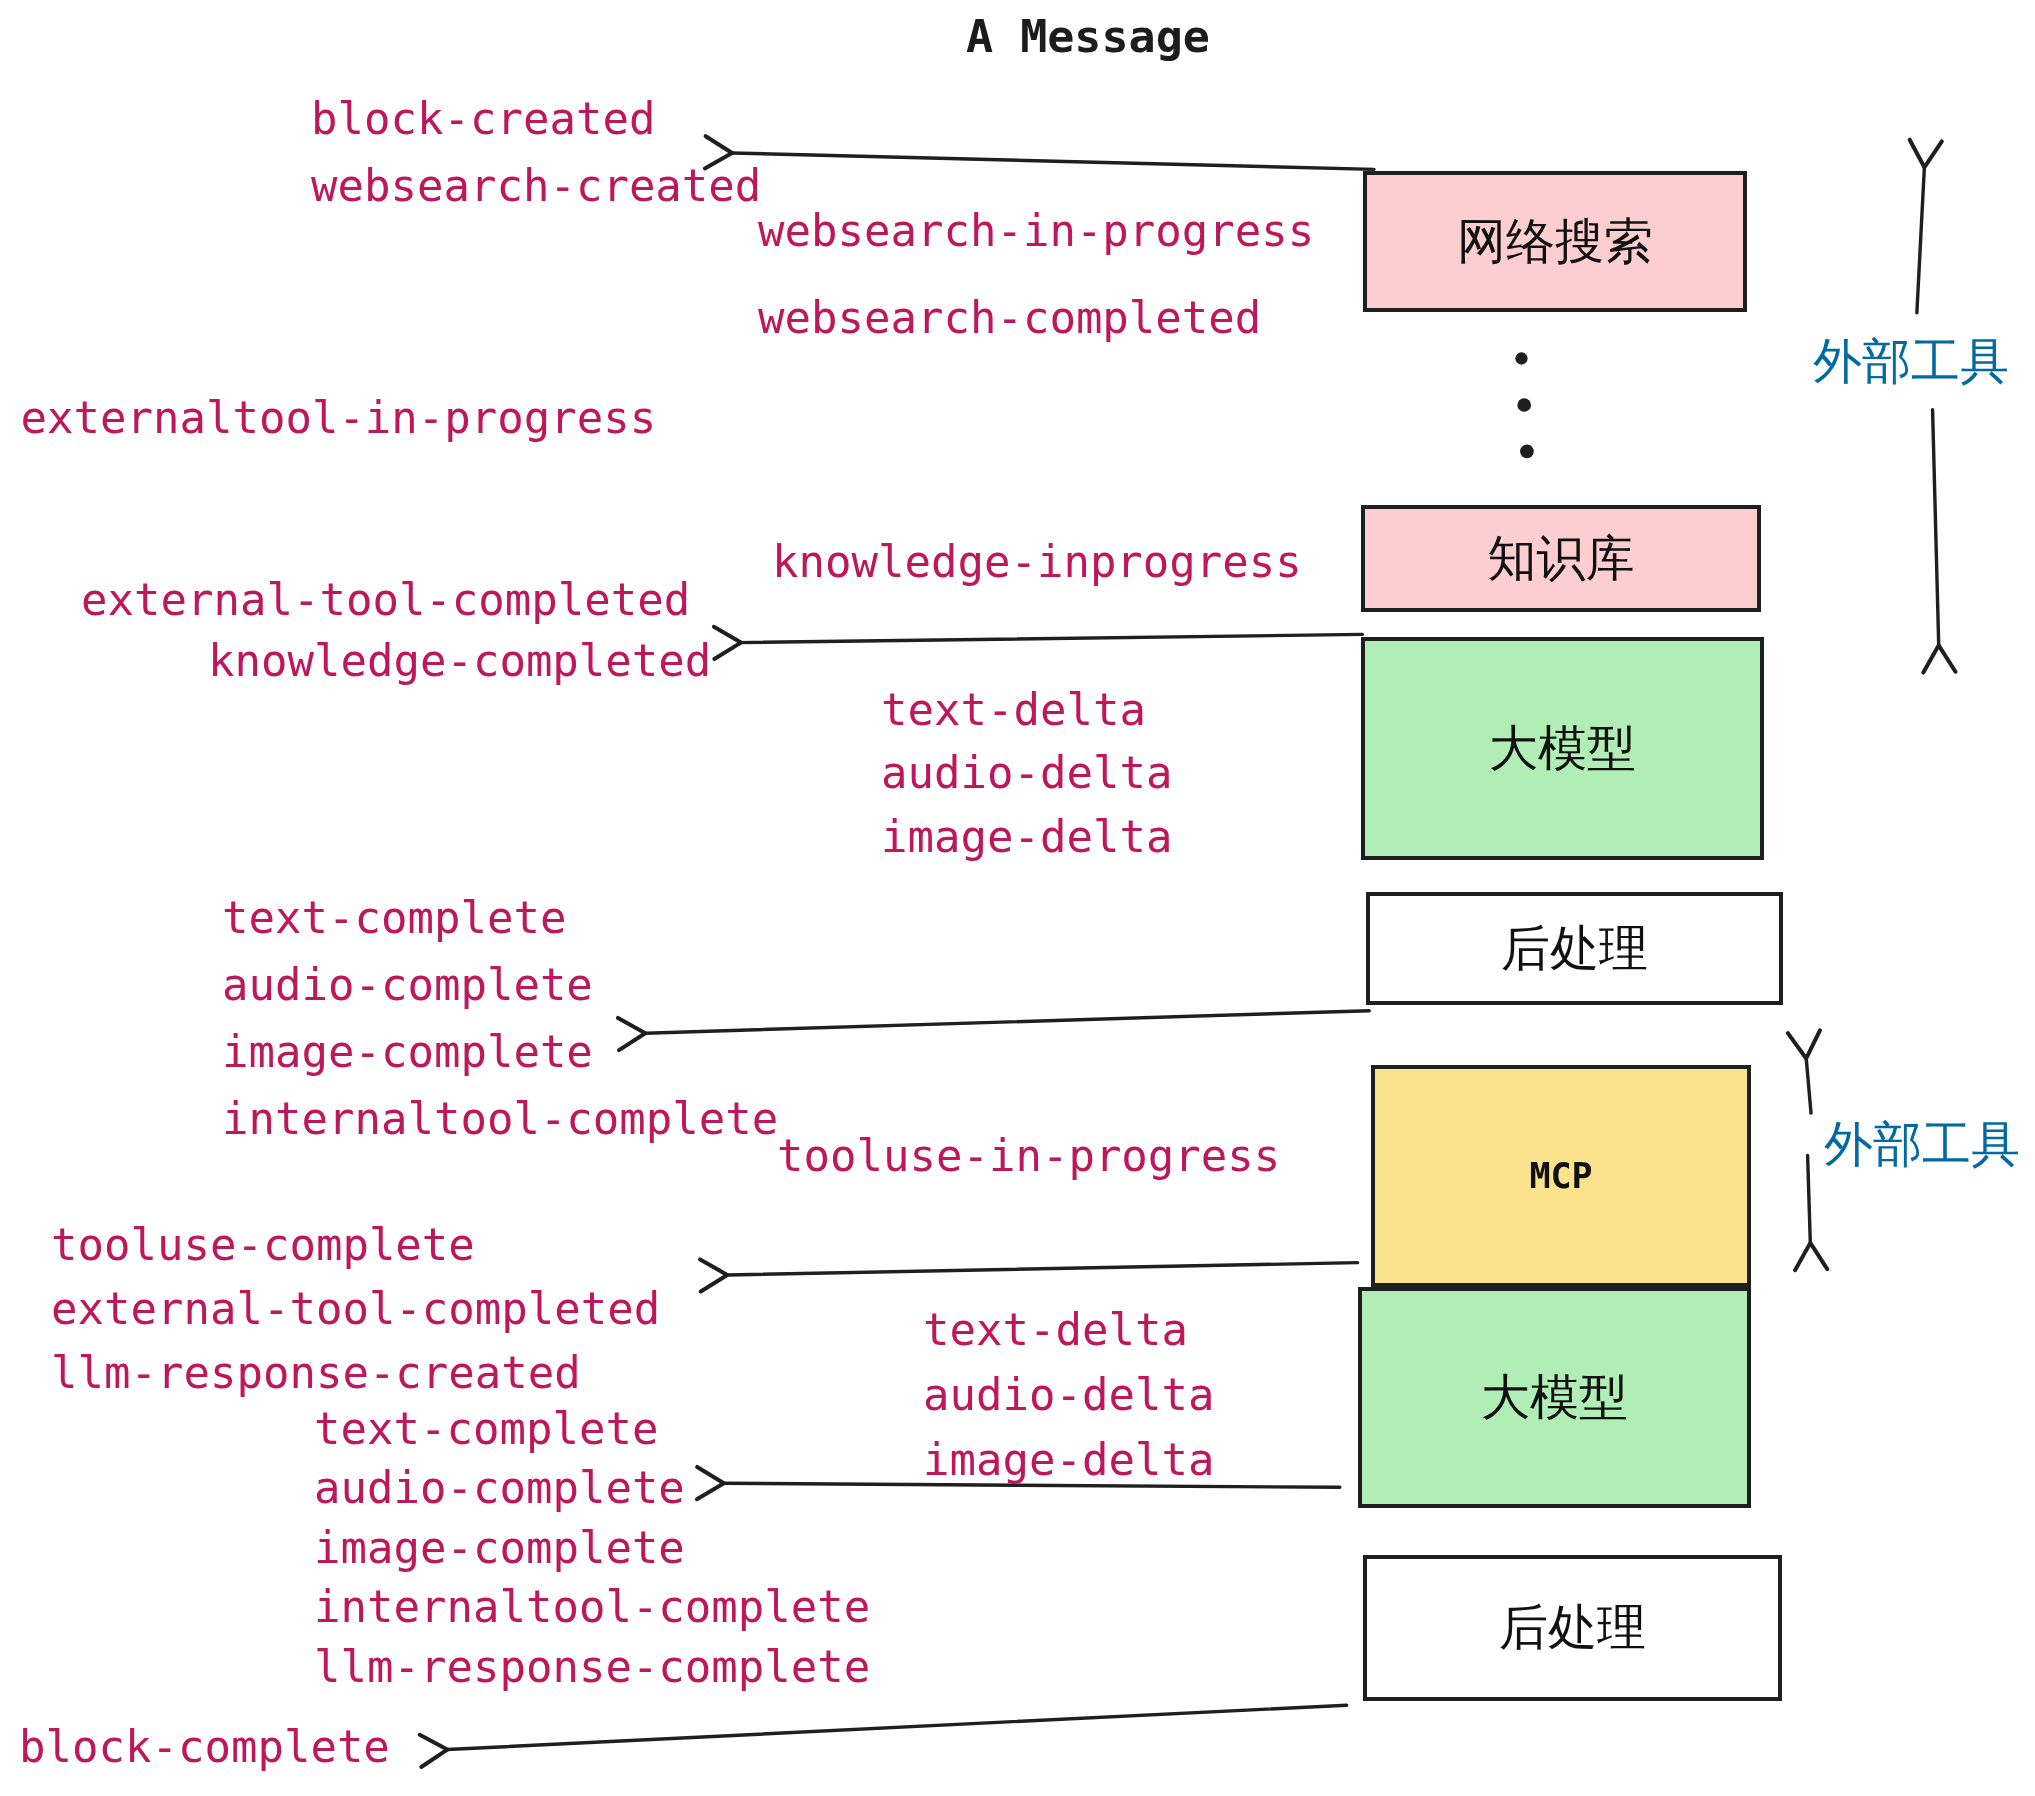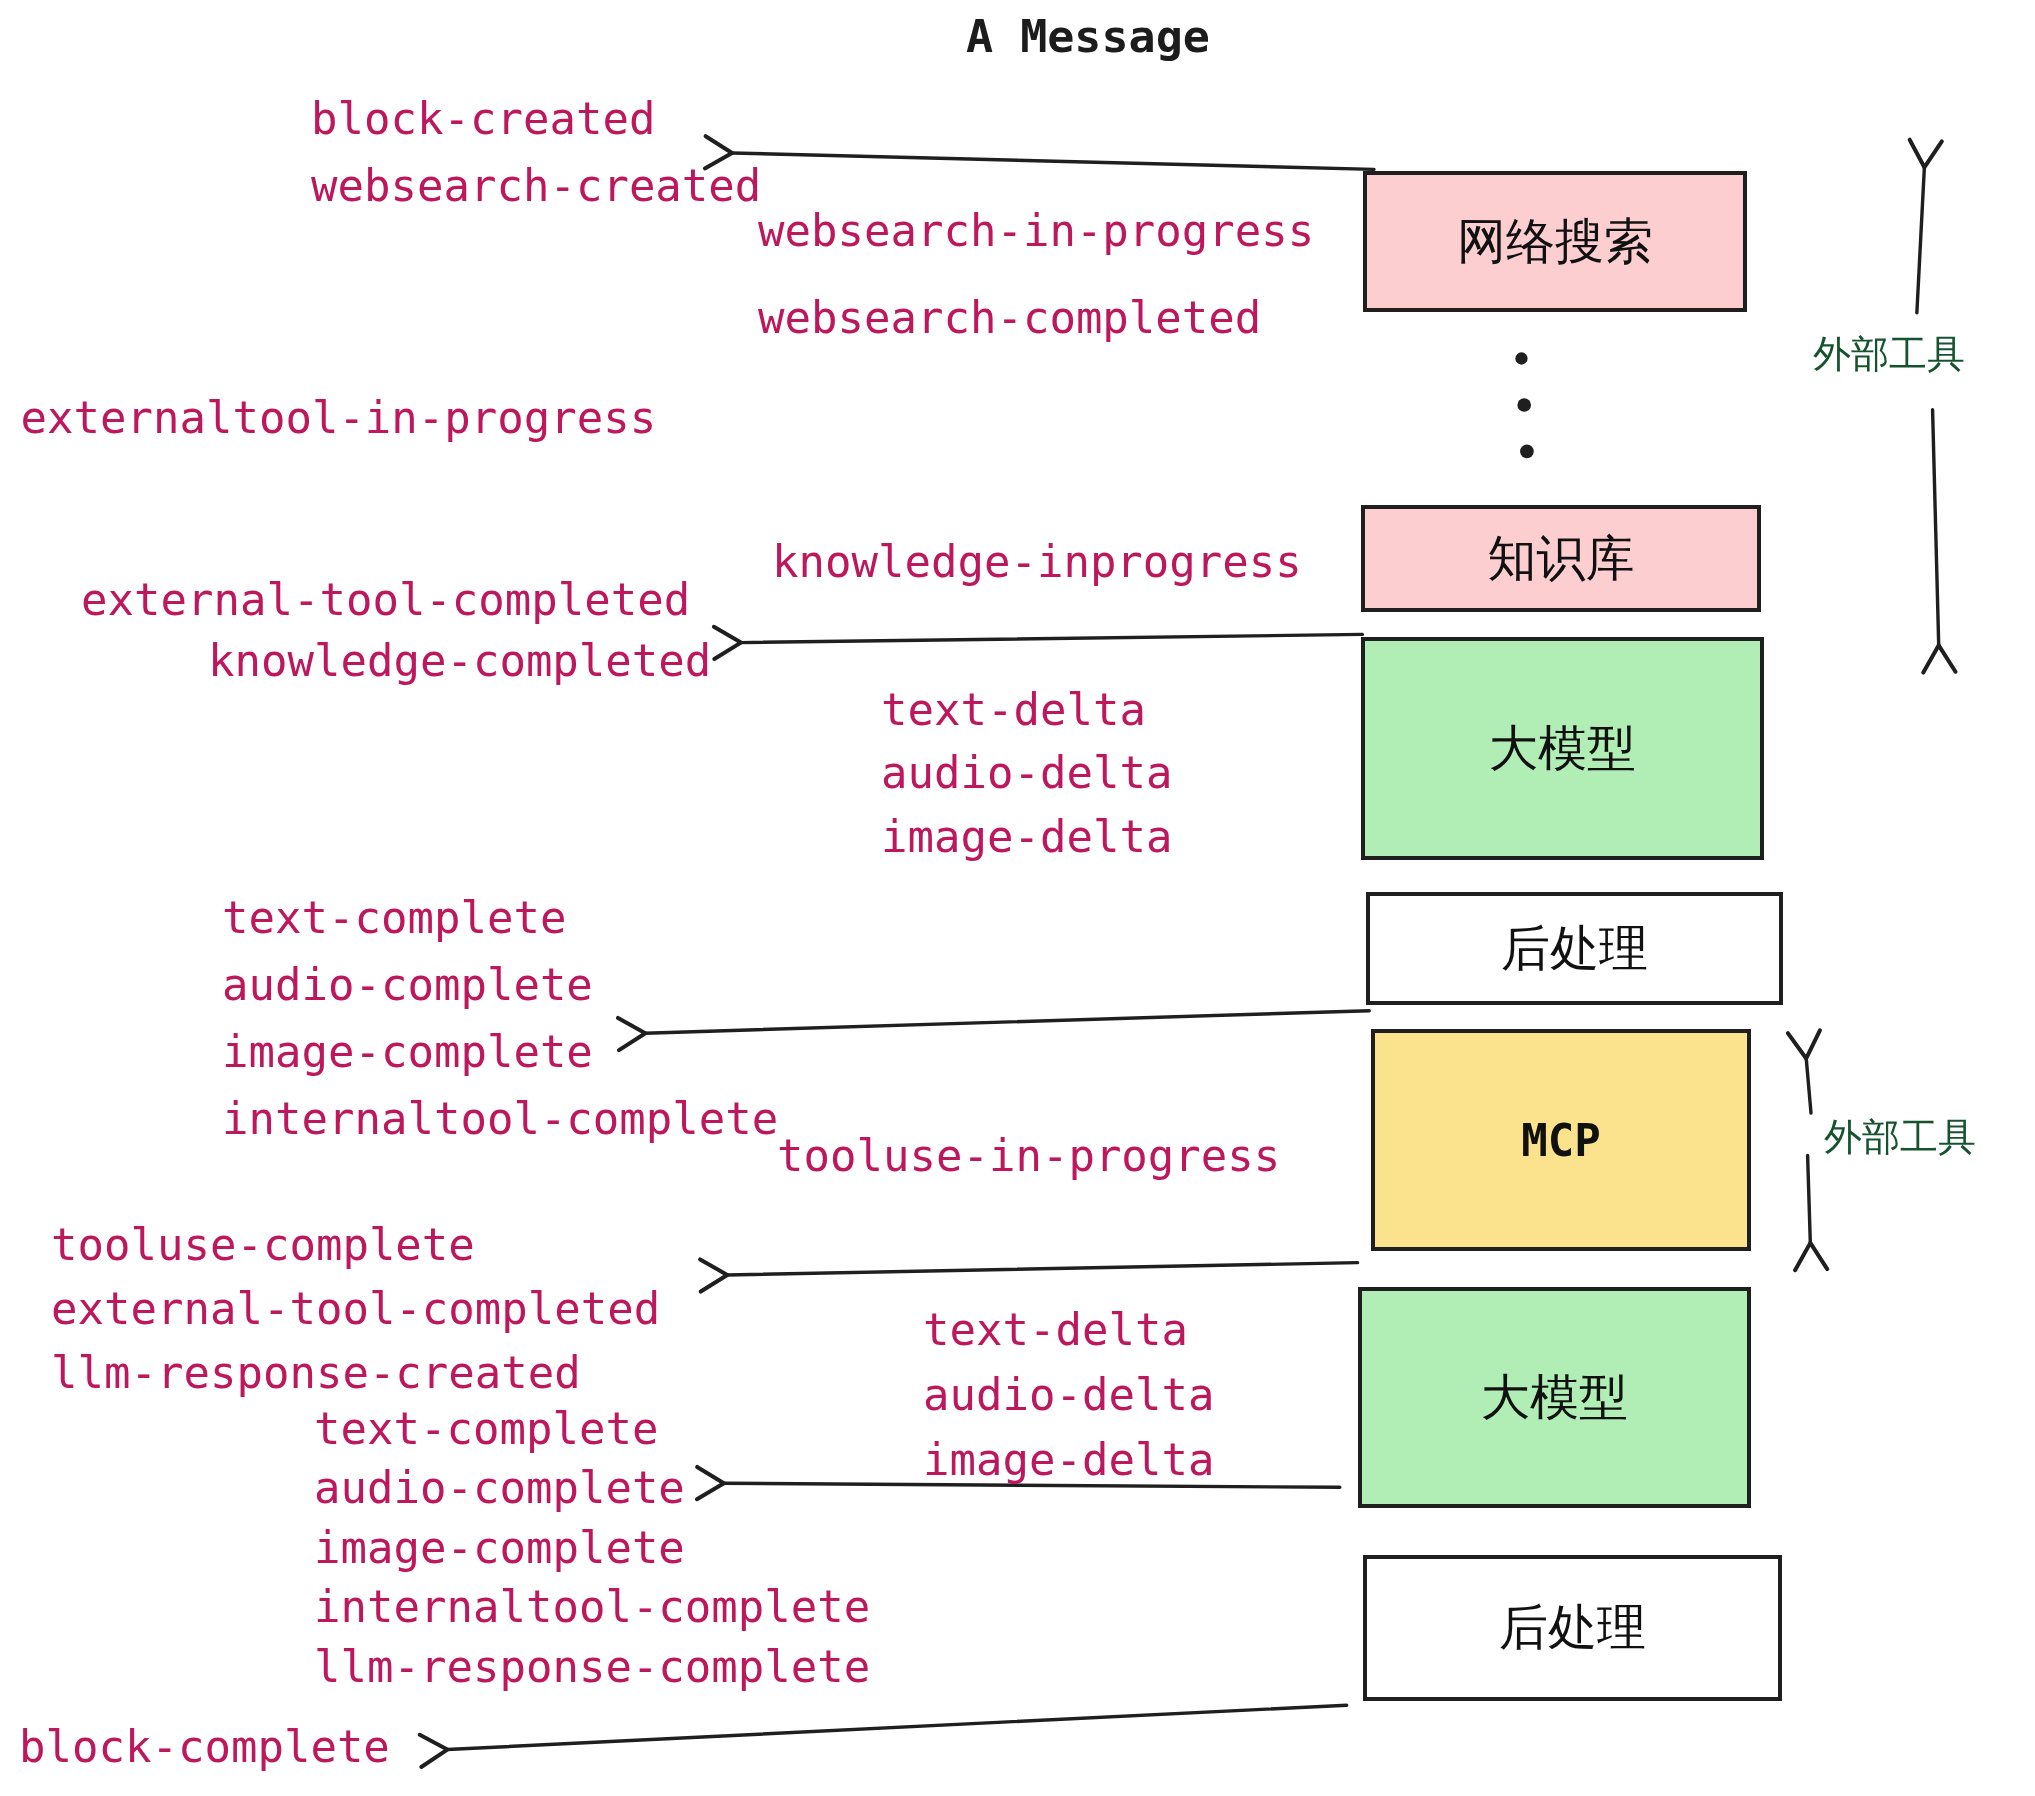--- a/index.html
+++ b/index.html
@@ -33,28 +33,29 @@
     display:flex;
     align-items:center;
     justify-content:center;
     font-family:"DejaVu Sans","Liberation Sans",sans-serif;
     font-size:49px;
     color:#111111;
     white-space:nowrap;
   }
   .flow-box.mono{
     font-family:"DejaVu Sans Mono",monospace;
-    font-size:44px;
+    font-size:35px;
     font-weight:bold;
+    margin-top:36px;
   }
   .side-label{
     position:absolute;
     font-family:"DejaVu Sans","Liberation Sans",sans-serif;
-    font-size:38px;
-    color:#14532d;
+    font-size:49px;
+    color:#0369a1;
     white-space:nowrap;
   }
   .arrow-layer{
     position:absolute;
     left:0;top:0;width:2035px;height:1796px;
   }
 </style>
 </head>
 <body>
 

